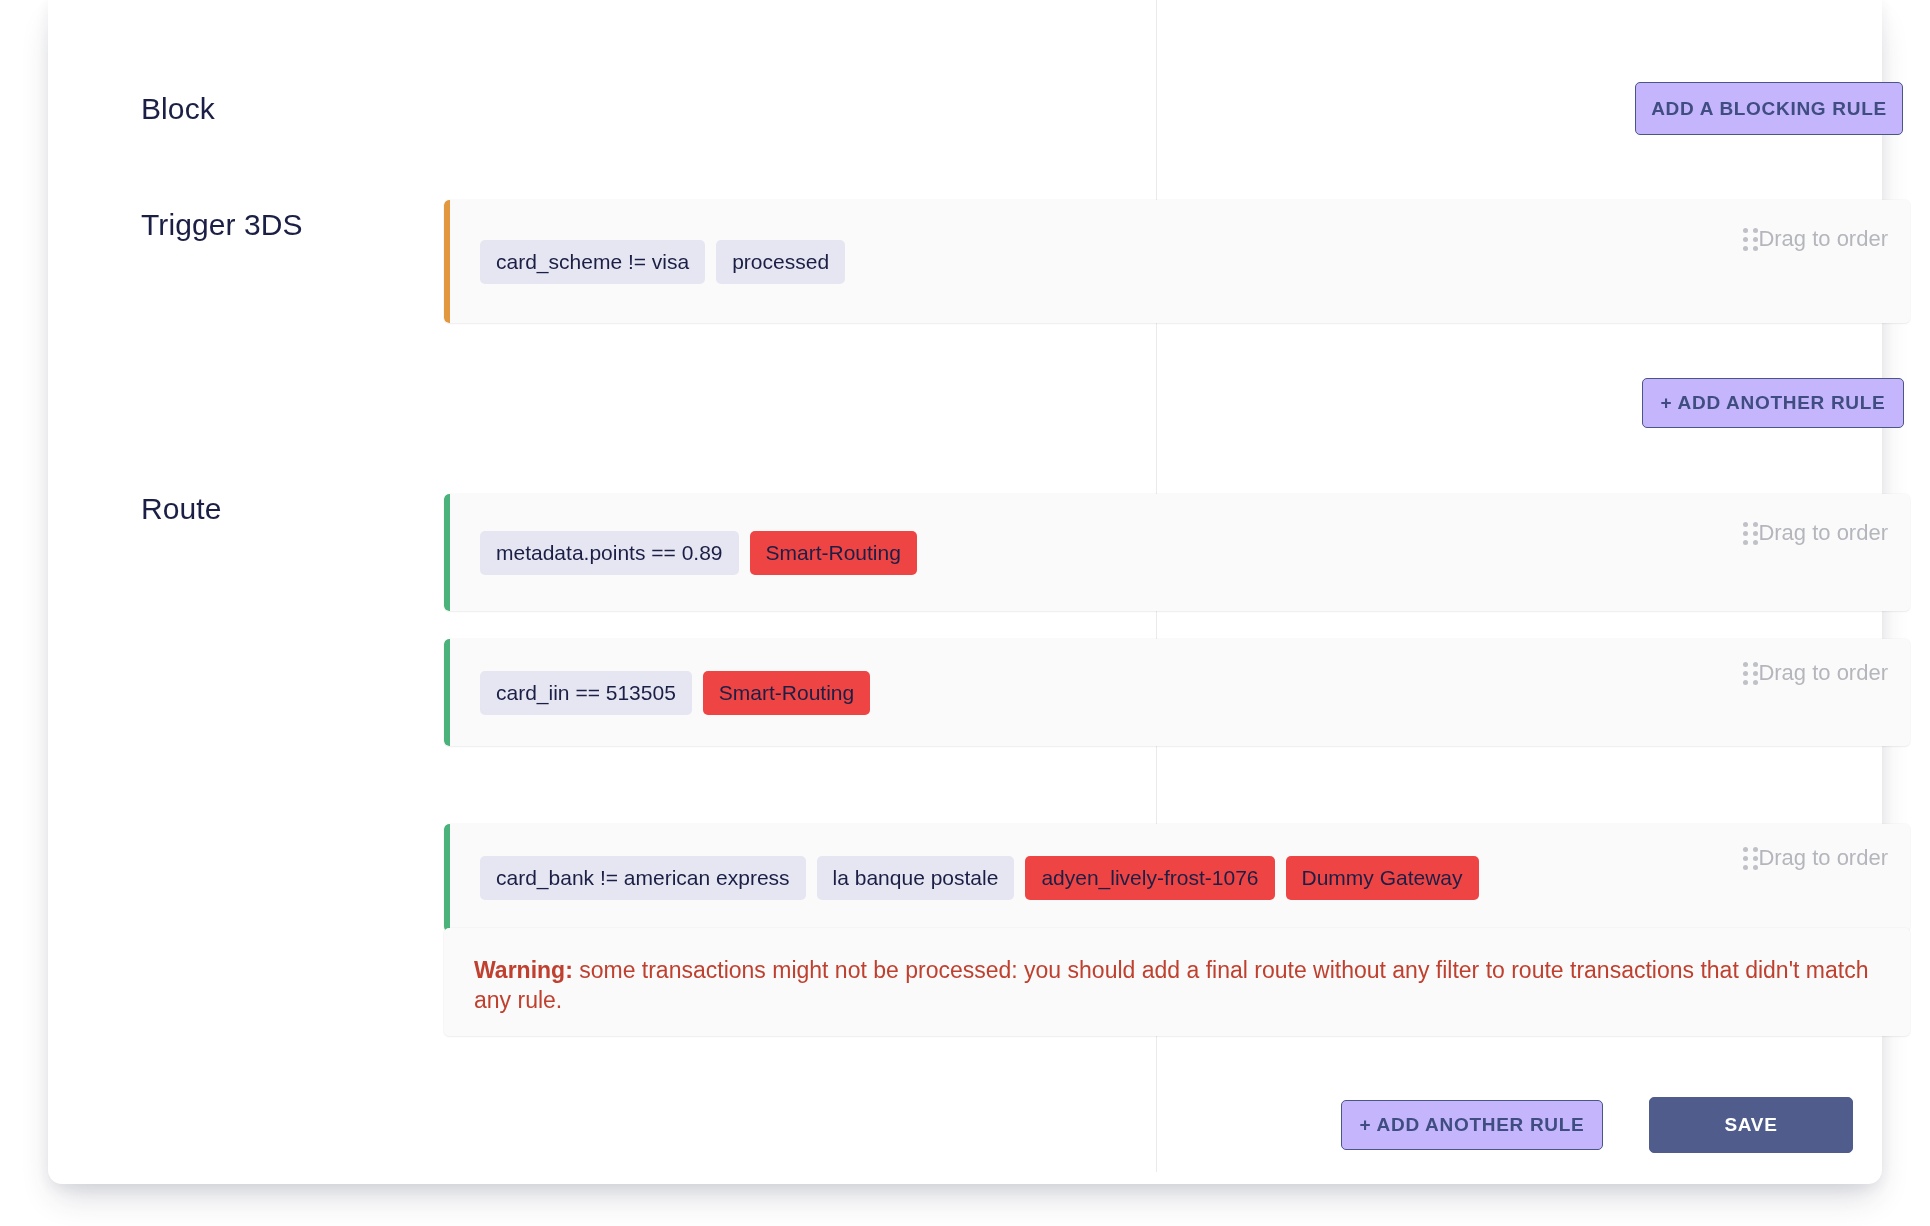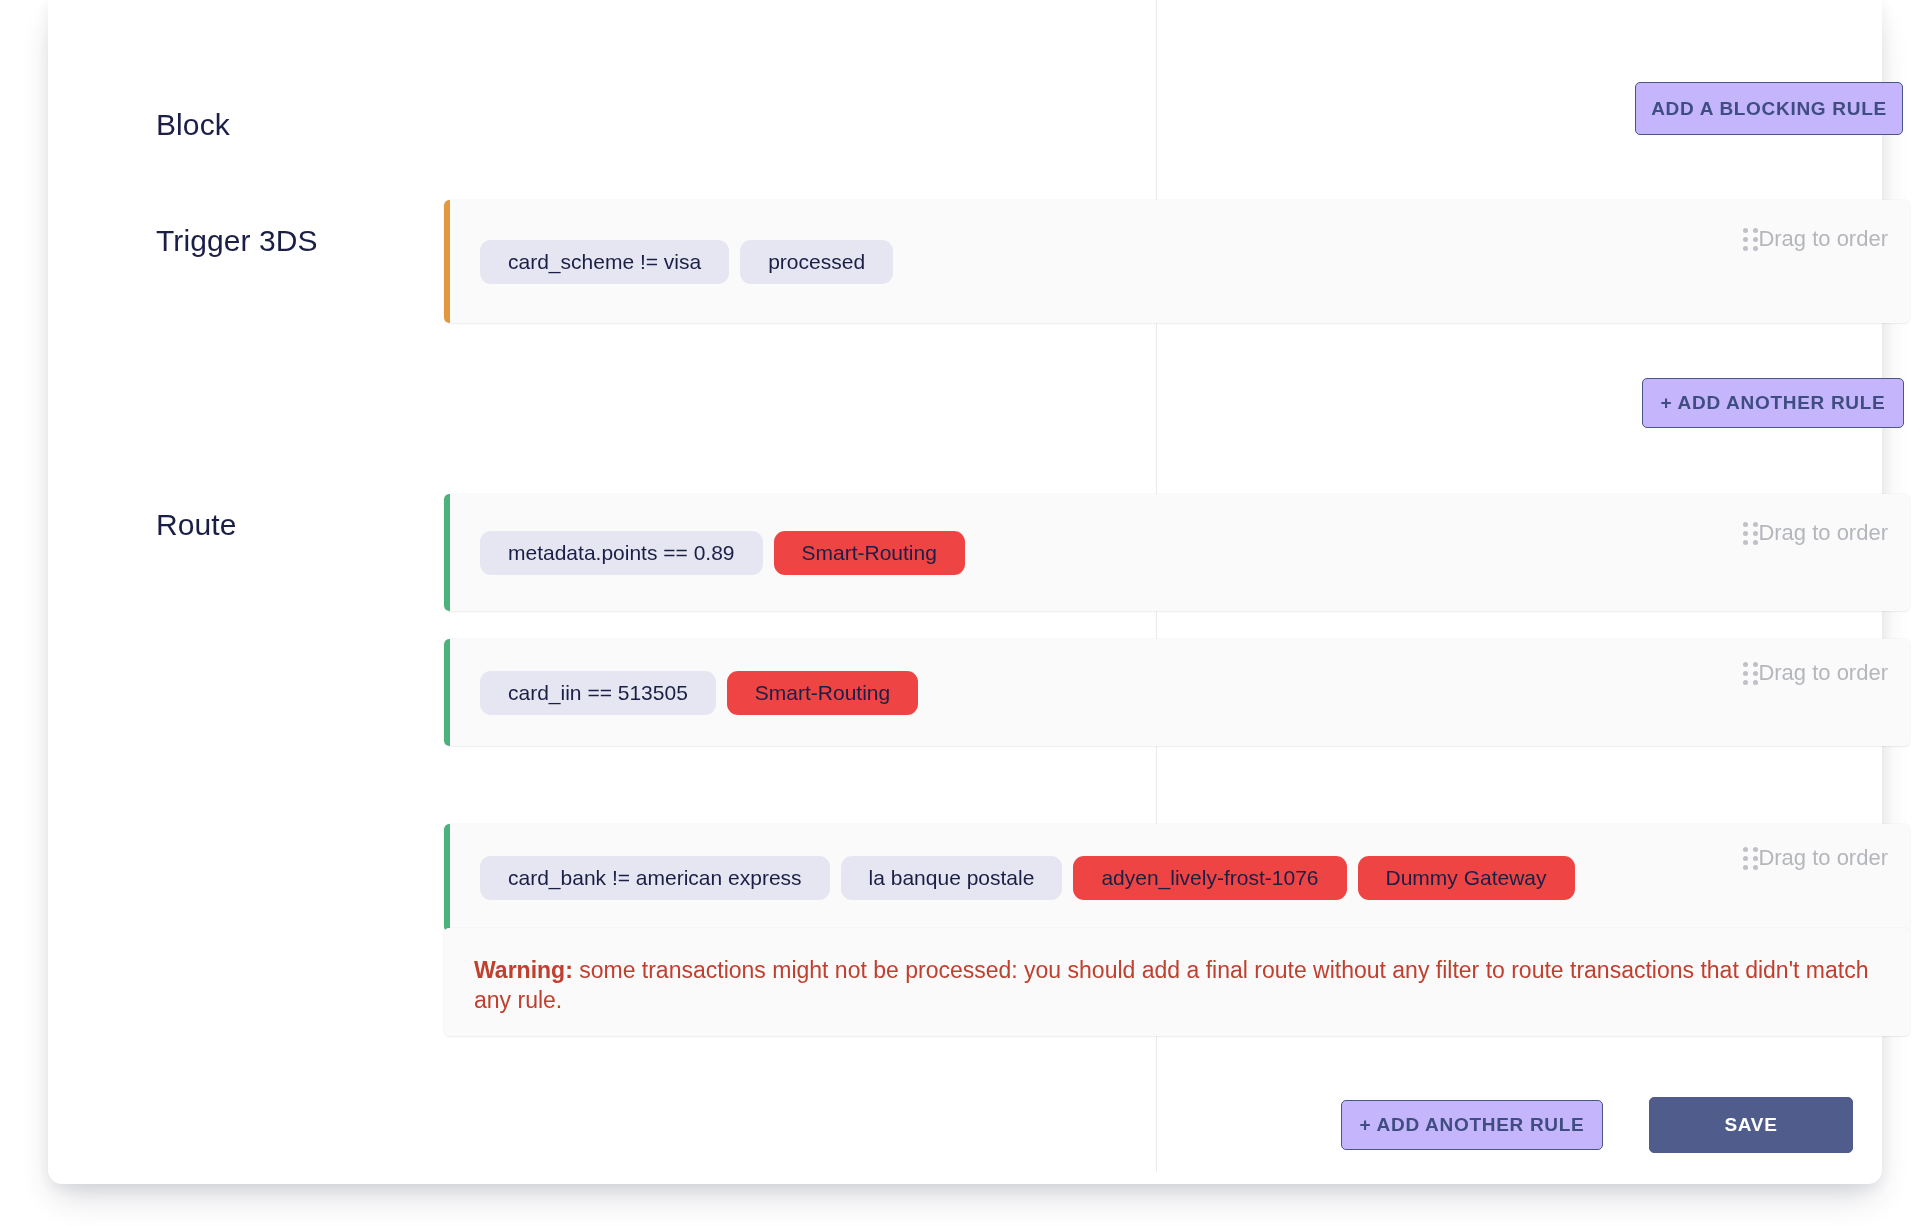--- a/index.html
+++ b/index.html
@@ -40,26 +40,25 @@
     top: 0px;
     width: 1px;
     height: 1172px;
     background: #e9eaee;
     z-index: 3;
   }
 
   
   .section-label {
     position: absolute;
-    left: 108px;
+    left: 93px;
     font-size: 30px;
     color: #1b1f45;
     letter-spacing: 0.1px;
     white-space: nowrap;
-    margin-top: 16px;
   }
 
   
   .rule-row {
     position: absolute;
     background: #fafafa;
     border-radius: 5px;
     box-shadow: 0 1px 2px rgba(0,0,0,0.055), 0 0 0 1px rgba(0,0,0,0.018);
     z-index: 5;
     overflow: hidden;
@@ -81,22 +80,22 @@
     transform: translateY(-50%);
     display: flex;
     align-items: center;
     gap: 11px;
   }
 
   .chip {
     display: inline-flex;
     align-items: center;
     height: 44px;
-    padding: 0 28px;
-    border-radius: 11px;
+    padding: 0 16px;
+    border-radius: 5px;
     font-size: 21px;
     color: #1b1f45;
     white-space: nowrap;
   }
   .chip-cond { background: #e6e6f2; }
   .chip-target { background: #ef4444; }
 
   
   .drag {
     position: absolute;

